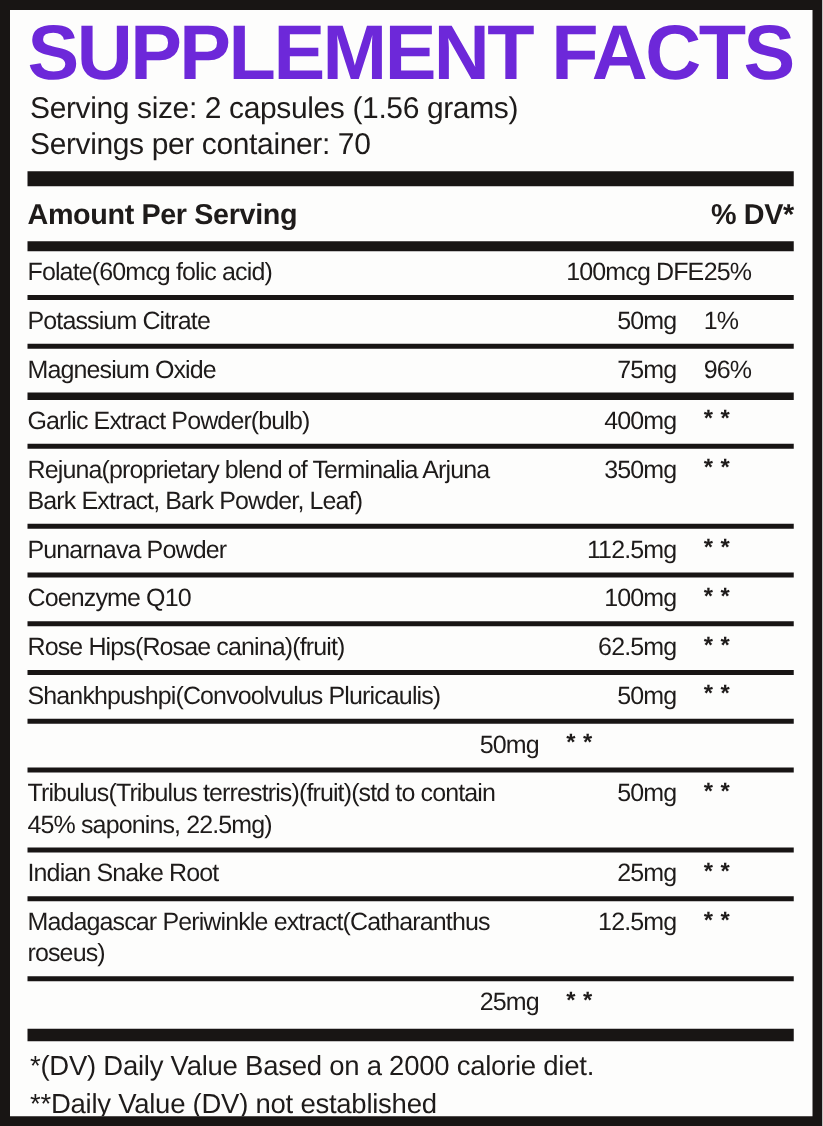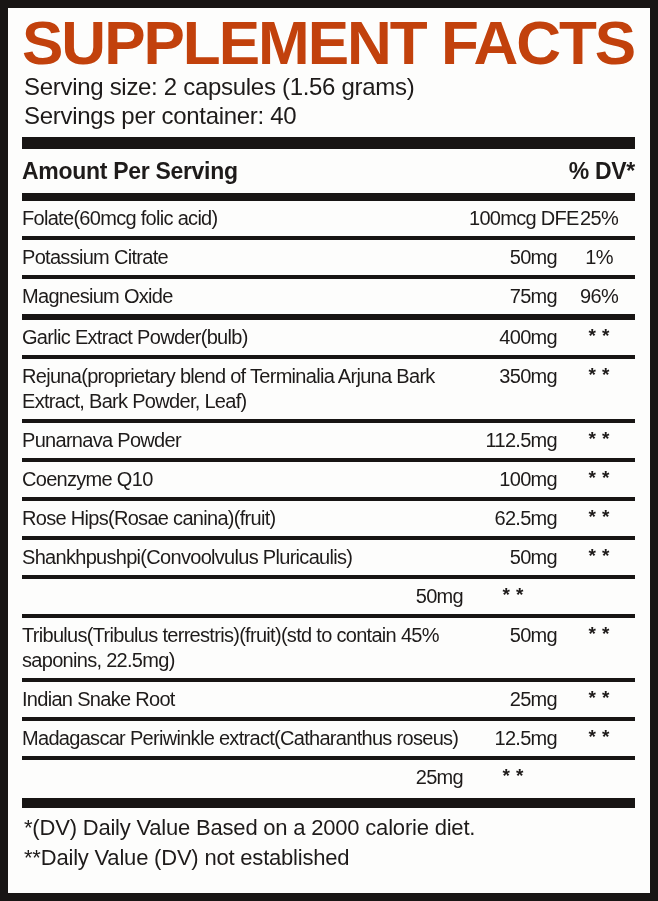--- a/index.html
+++ b/index.html
@@ -19,21 +19,21 @@
     overflow: hidden;
     color: #1e1b1a;
   }
   .title {
     margin: 8px 0 2px 0;
     font-size: 62px;
     line-height: 54px;
     font-weight: bold;
     font-stretch: condensed;
     letter-spacing: -2px;
-    color: #c2410c;
+    color: #6d28d9;
     white-space: nowrap;
   }
   .serving {
     font-size: 24px;
     line-height: 29px;
     letter-spacing: -0.3px;
     padding-left: 2px;
   }
   .bar {
     width: 100%;
@@ -49,33 +49,33 @@
     padding: 9px 0 8px 0;
     font-weight: bold;
     font-size: 23px;
     letter-spacing: -0.3px;
     gap: 28px;
   }
   .rows { width: 100%; }
   .row {
     display: grid;
     grid-template-columns: 1fr 88px 72px;
-    column-gap: 6px;
+    column-gap: 22px;
     align-items: start;
     padding: 5px 0 5px 0;
     border-bottom: 4px solid #181514;
     font-size: 20px;
     line-height: 25px;
     letter-spacing: -0.7px;
   }
   .row.section-end { border-bottom-width: 6px; }
   .row:last-child  { border-bottom: none; padding-bottom: 8px; }
   .row .name   { text-align: left; }
   .row .amount { text-align: right; white-space: nowrap; }
-  .row .dv     { text-align: center; white-space: nowrap; }
+  .row .dv     { text-align: left; white-space: nowrap; }
   .row .dv.stars {
     position: relative;
     top: -2px;
     font-size: 19px;
     font-weight: bold;
     letter-spacing: 6px;
     margin-right: -6px;
   }
   .footnotes { margin-top: 5px; padding-left: 2px; }
   .footnote {
@@ -86,21 +86,21 @@
 </style>
 </head>
 <body>
 
 <div class="label">
 
   <h1 class="title">SUPPLEMENT FACTS</h1>
 
   <div class="serving">Serving size: 2 capsules (1.56 grams)</div>
 
-  <div class="serving">Servings per container: 40</div>
+  <div class="serving">Servings per container: 70</div>
 
   <div class="bar bar-lg"></div>
 
   <div class="header-row">
     <span>Amount Per Serving</span>
     <span>% DV*</span>
   </div>
 
   <div class="bar bar-md"></div>
 

